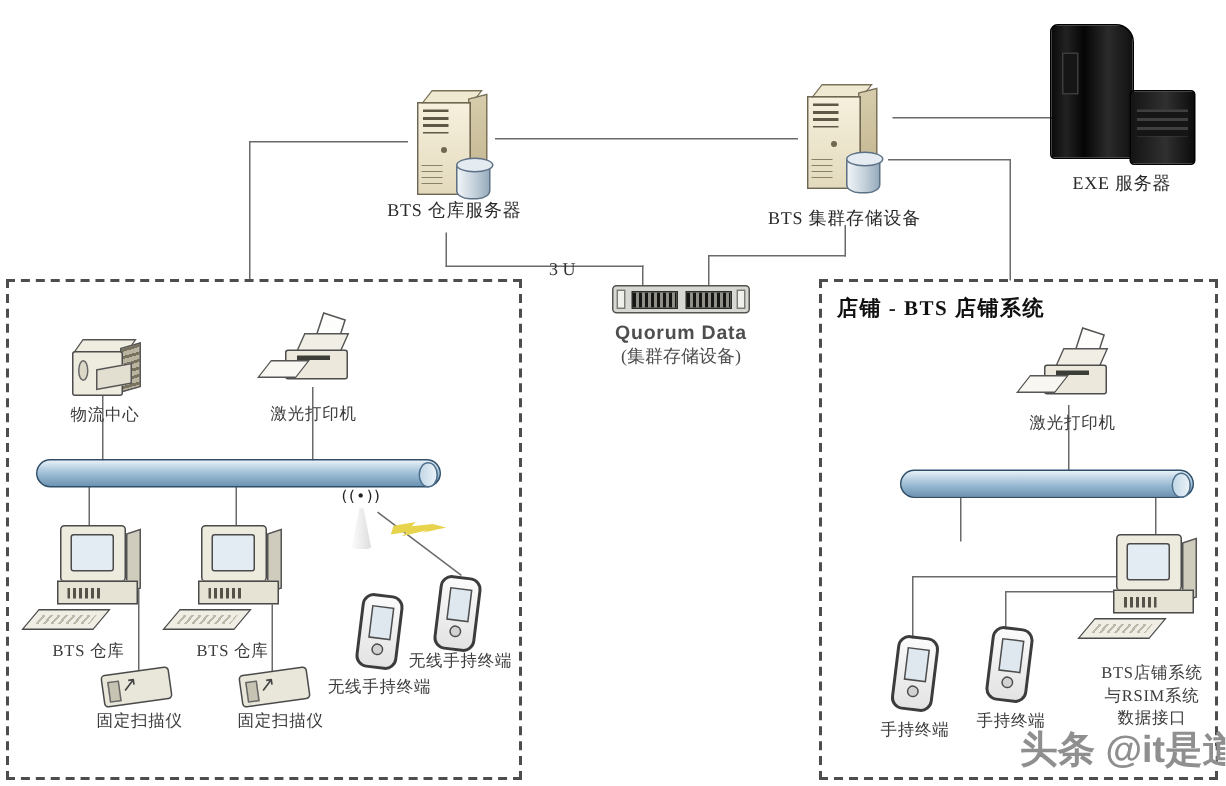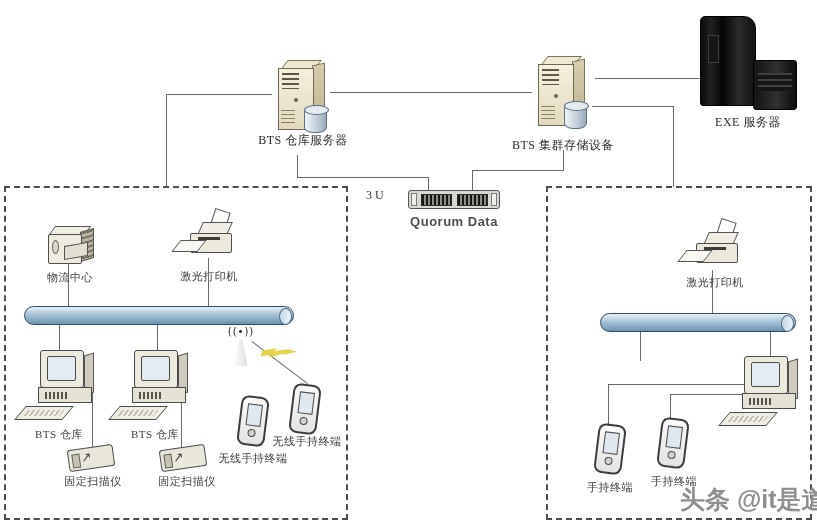--- a/index.html
+++ b/index.html
@@ -202,28 +202,29 @@
     <div class="srv-dot"></div>
     <div class="srv-vents"></div>
     <div class="srv-db"></div>
   </div>
   <div class="lbl srv-lbl" style="left:500px;top:139px;width:126px">BTS 集群存储设备</div>
 
   <div class="exe-big" style="left:700px;top:16px;width:56px;height:90px"></div>
   <div class="exe-small" style="left:753px;top:60px;width:44px;height:50px"></div>
   <div class="lbl srv-lbl" style="left:698px;top:116px;width:100px">EXE 服务器</div>
 
-  <div class="u-lbl" style="left:366px;top:188px">3 U</div>
+  <div class="u-lbl" style="left:366px;top:172px">3 U</div>
   <div class="rack" style="left:408px;top:190px">
     <div class="cap" style="left:2px"></div>
     <div class="cap" style="right:2px"></div>
     <div class="grille" style="left:12px"></div>
     <div class="grille" style="left:48px"></div>
   </div>
   <div class="storage-name" style="left:402px;top:214px;width:104px">Quorum Data</div>
+  <div class="storage-desc" style="left:392px;top:229px;width:124px">(集群存储设备)</div>
 
   <div class="dashed-box" style="left:4px;top:186px;width:344px;height:334px"></div>
 
   <div class="bcp" style="left:46px;top:226px">
     <div class="bcp-top"></div>
     <div class="bcp-side"></div>
     <div class="bcp-front"></div>
     <div class="bcp-oval"></div>
     <div class="bcp-flap"></div>
   </div>
@@ -282,40 +283,46 @@
     <span class="arrow">↗</span>
   </div>
   <div class="lbl" style="left:52px;top:475px;width:82px">固定扫描仪</div>
 
   <div class="scanner" style="left:160px;top:447px">
     <span class="arrow">↗</span>
   </div>
   <div class="lbl" style="left:146px;top:475px;width:82px">固定扫描仪</div>
 
   <div class="dashed-box" style="left:546px;top:186px;width:266px;height:334px"></div>
+  <div class="box-title" style="left:558px;top:197px">店铺 - BTS 店铺系统</div>
 
   <div class="printer" style="left:684px;top:220px">
     <div class="prn-paper"></div>
     <div class="prn-top"></div>
     <div class="prn-body"></div>
     <div class="prn-slot"></div>
     <div class="prn-tray"></div>
   </div>
   <div class="lbl" style="left:674px;top:276px;width:82px">激光打印机</div>
 
   <div class="bus" style="left:600px;top:313px;width:196px"></div>
 
   <div class="pc" style="left:728px;top:356px">
     <div class="pc-side"></div>
     <div class="pc-mon">
         <div class="pc-scr"></div>
       </div>
     <div class="pc-base"></div>
     <div class="pc-kbd"></div>
   </div>
+  <div class="lbl" style="left:720px;top:442px;width:96px;white-space:normal;line-height:15px">
+    <span style="display:block">BTS店铺系统</span>
+    <span style="display:block">与RSIM系统</span>
+    <span style="display:block">数据接口</span>
+  </div>
 
   <div class="pda" style="left:596px;top:424px">
     <div class="pda-scr"></div>
     <div class="pda-btn"></div>
   </div>
   <div class="lbl" style="left:570px;top:481px;width:80px">手持终端</div>
 
   <div class="pda" style="left:659px;top:418px">
     <div class="pda-scr"></div>
     <div class="pda-btn"></div>

